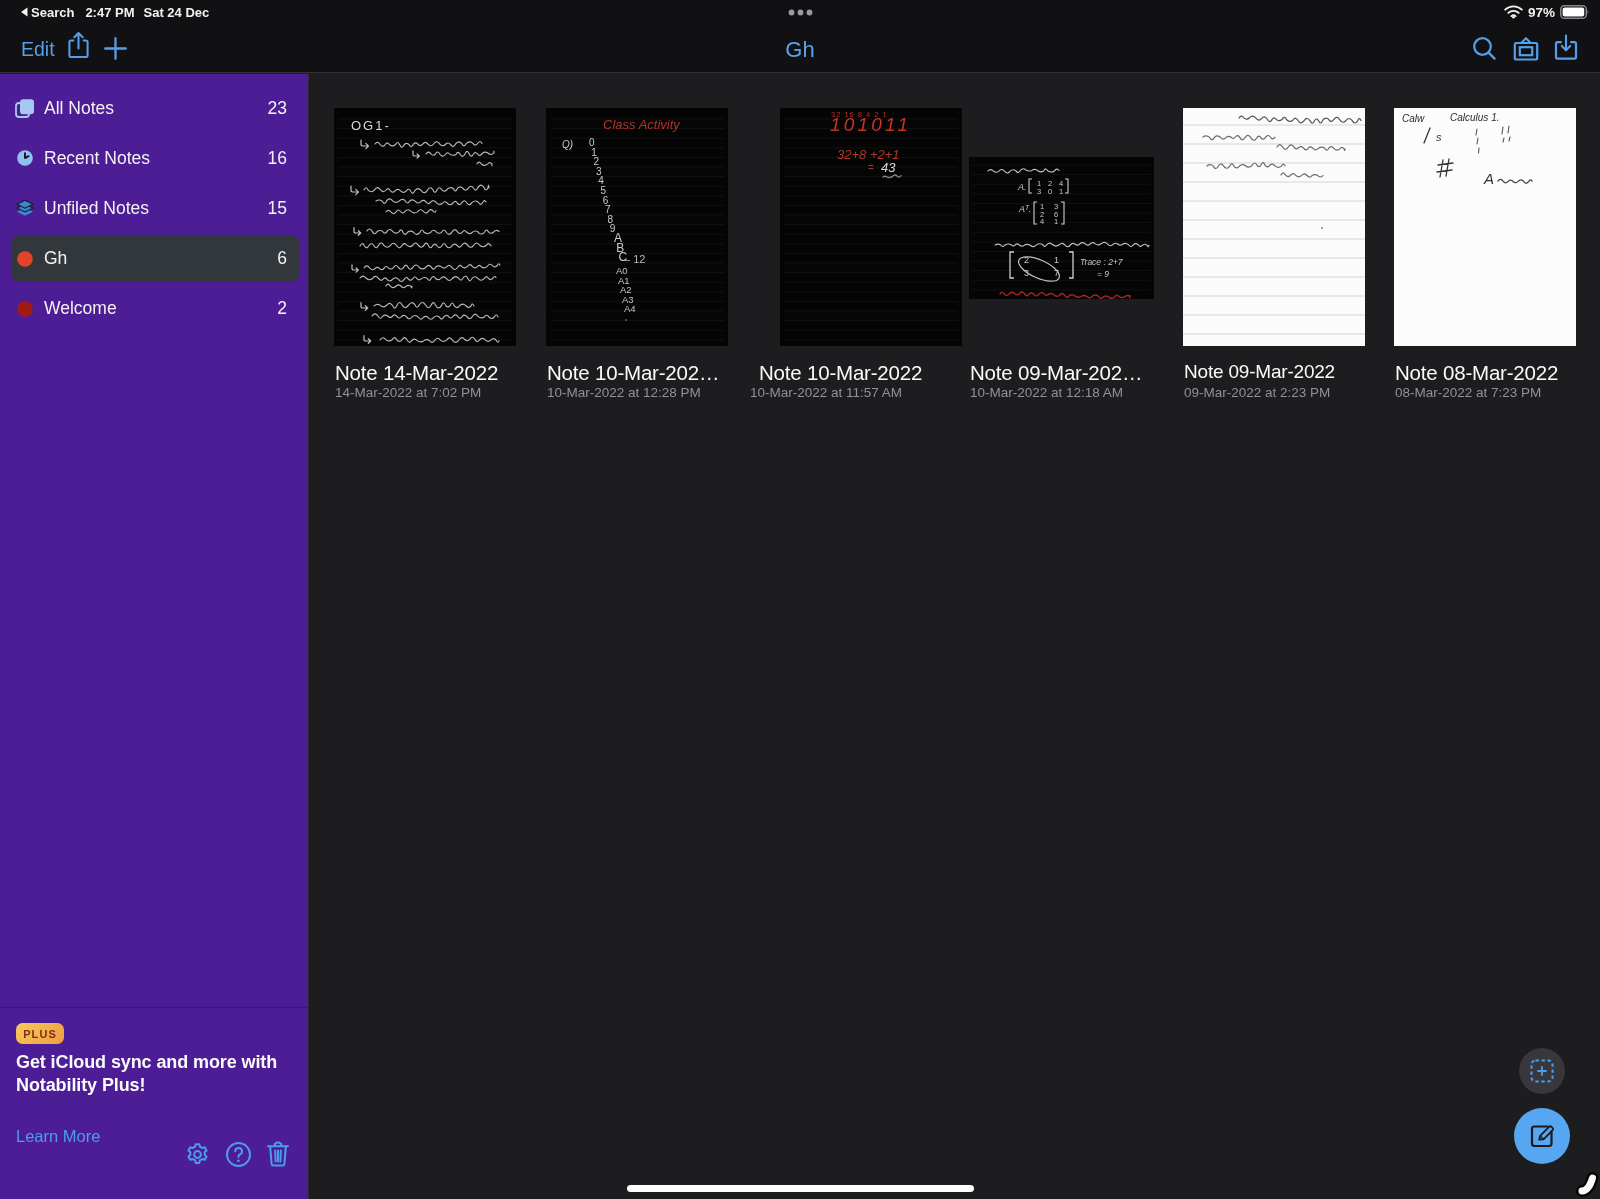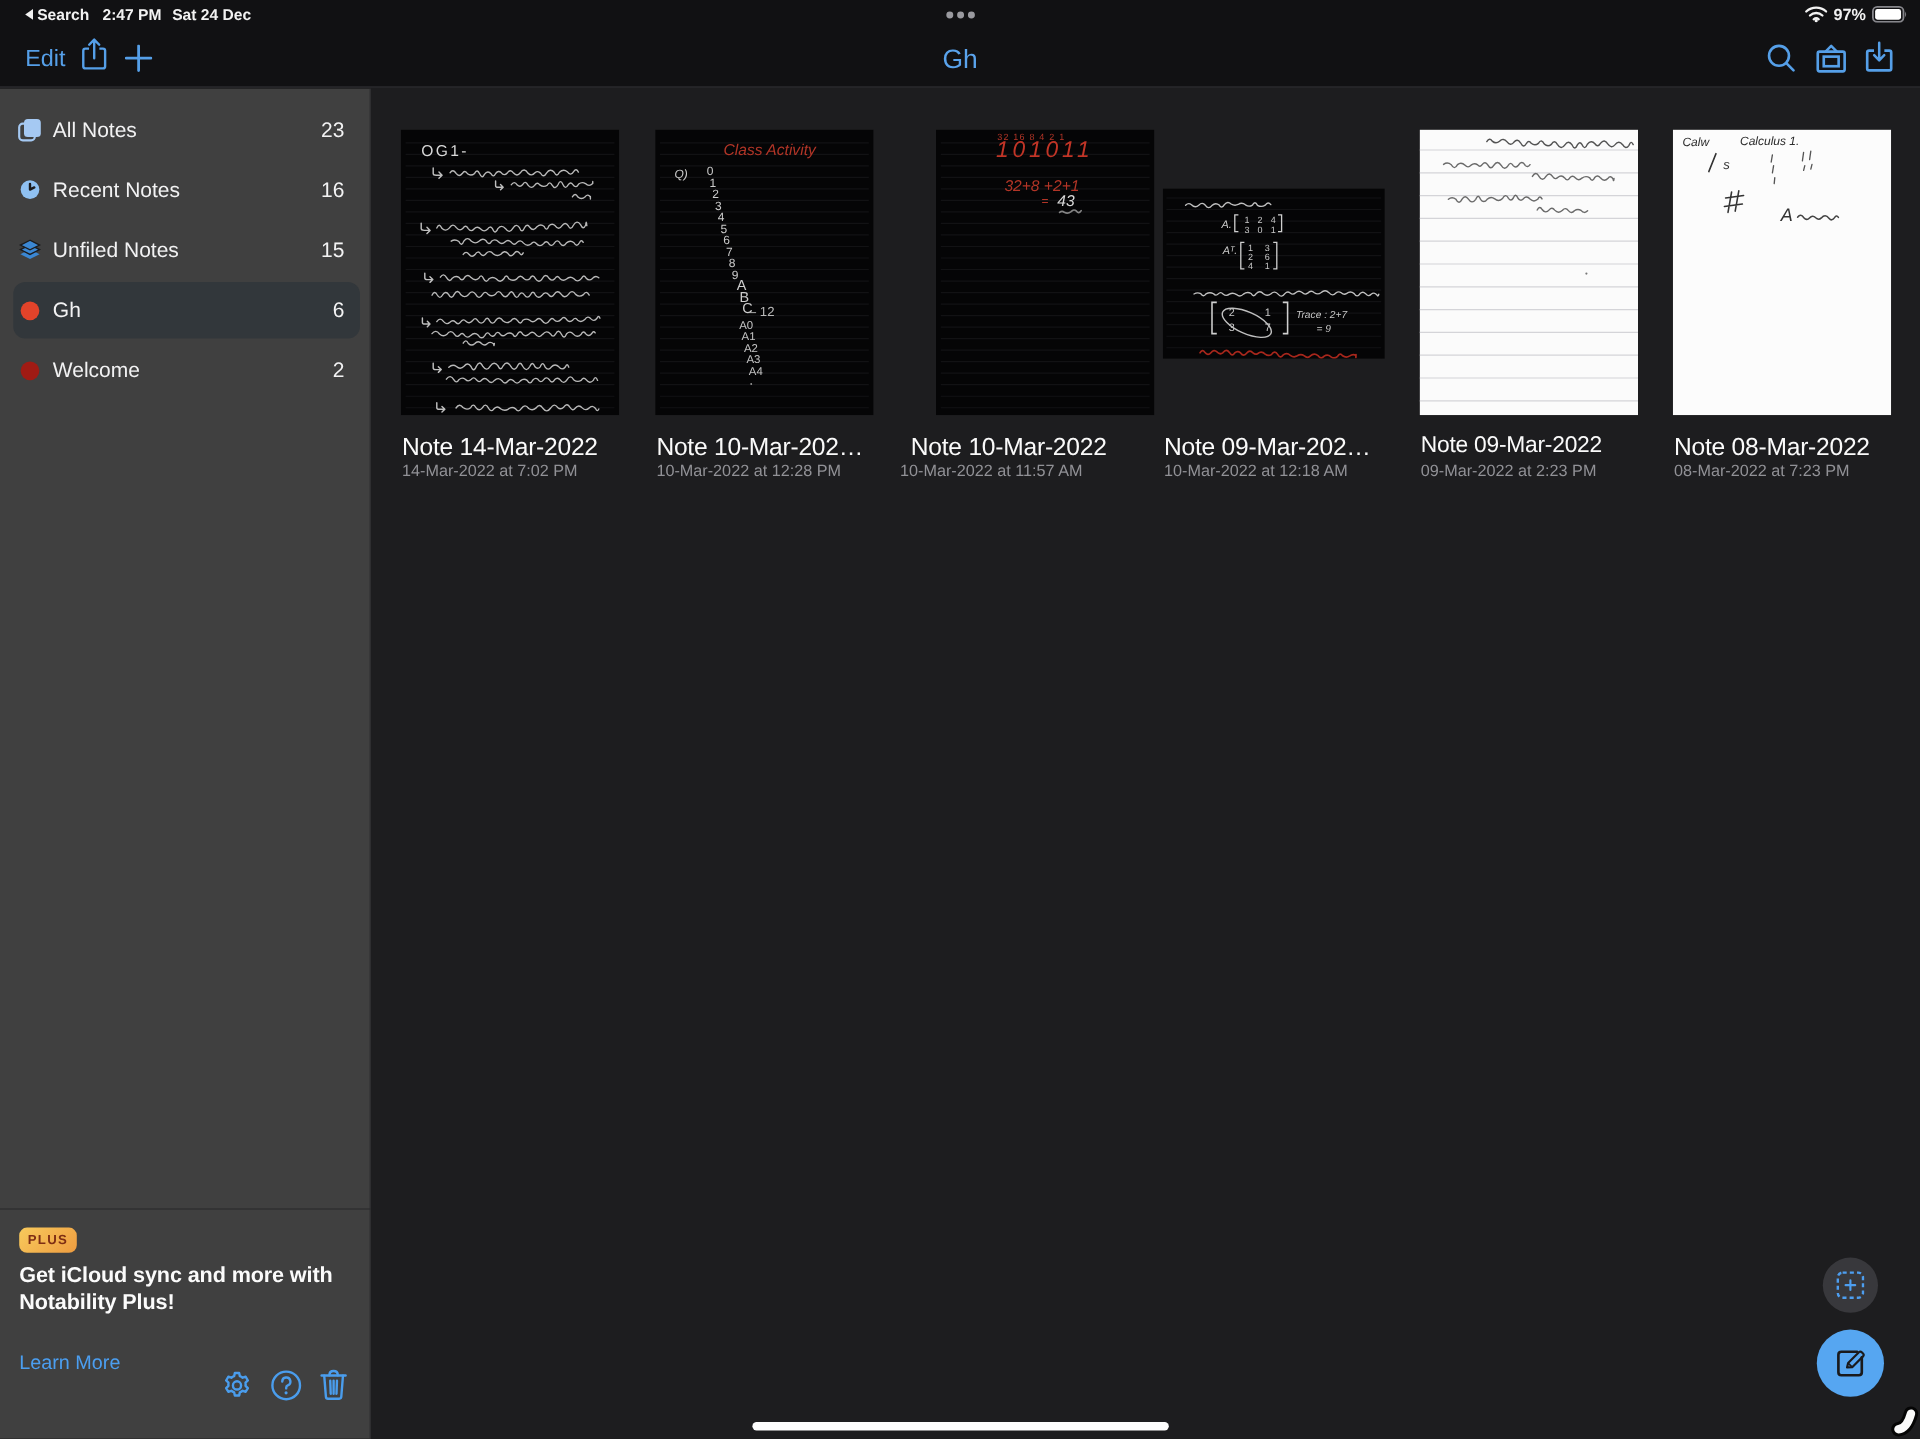--- a/index.html
+++ b/index.html
@@ -58,21 +58,21 @@
     <path d="M9.3 10 L14 5.2 L18.7 10" fill="none" stroke="#559fe8" stroke-width="2.1" stroke-linejoin="round"></path>
     <rect x="2.8" y="10" width="22.4" height="16.5" rx="1.5" fill="none" stroke="#559fe8" stroke-width="2.2"></rect>
     <rect x="7.8" y="14.2" width="12.4" height="8" fill="none" stroke="#559fe8" stroke-width="2.2"></rect>
   </svg>
   <svg class="abs" style="left:1553px;top:33px;" width="26" height="28" viewBox="0 0 26 28">
     <path d="M8.7 9.2 H4.6 Q3 9.2 3 10.8 V24 Q3 25.6 4.6 25.6 H21.4 Q23 25.6 23 24 V10.8 Q23 9.2 21.4 9.2 H17.3" fill="none" stroke="#559fe8" stroke-width="2.2"></path>
     <path d="M13 2.6 V17 M8.8 12.9 L13 17.3 L17.2 12.9" fill="none" stroke="#559fe8" stroke-width="2.1" stroke-linecap="round" stroke-linejoin="round"></path>
   </svg>
 </div>
 
-<div class="abs" style="left:0;top:74px;width:309px;height:1125px;background:#404040;border-right:1px solid #2c2c2e;">
+<div class="abs" style="left:0;top:74px;width:309px;height:1125px;background:#4c1d95;border-right:1px solid #2c2c2e;">
 <div class="abs" style="left:11px;top:161px;width:289px;height:47px;background:#32373b;border-radius:10px;"></div>
 <div class="abs" style="left:12px;top:82px;"></div>
 <div class="abs" style="left:12px;top:132px;"></div>
 <div class="abs" style="left:12px;top:182px;"></div>
 <div class="abs" style="left:12px;top:232px;"></div>
 <div class="abs" style="left:12px;top:282px;"></div>
 <div class="abs" style="left:12px;top:21.0px;width:26px;height:26px;"><svg width="26" height="26" viewBox="0 0 26 26">
    <rect x="4" y="8" width="13" height="14" rx="3" fill="none" stroke="#a5c9f3" stroke-width="1.8"></rect>
    <rect x="8" y="4.2" width="14" height="15" rx="3.2" fill="#a5c9f3"></rect>
       </svg></div>

